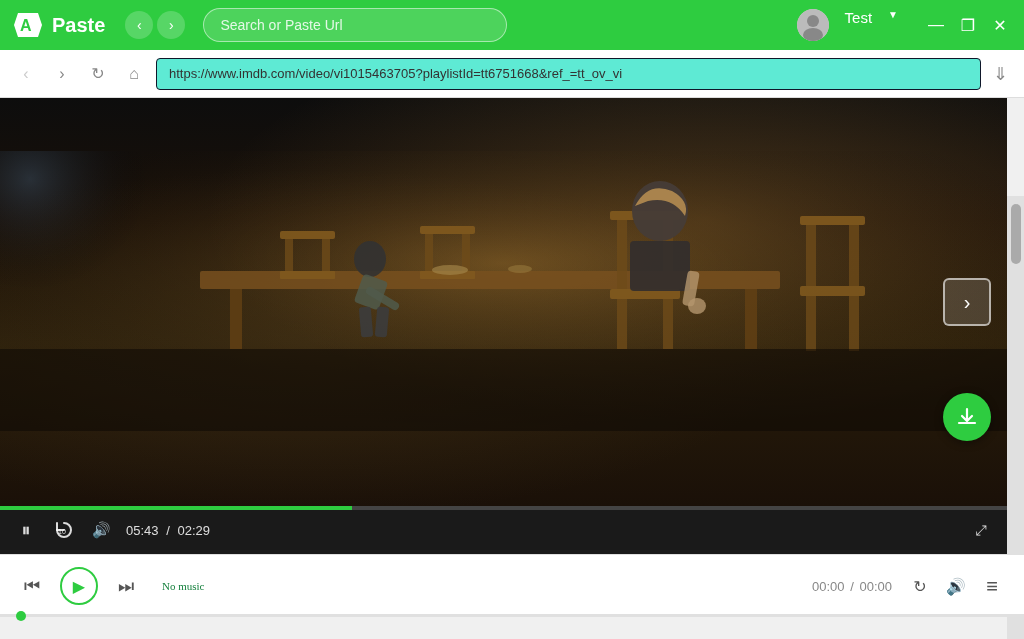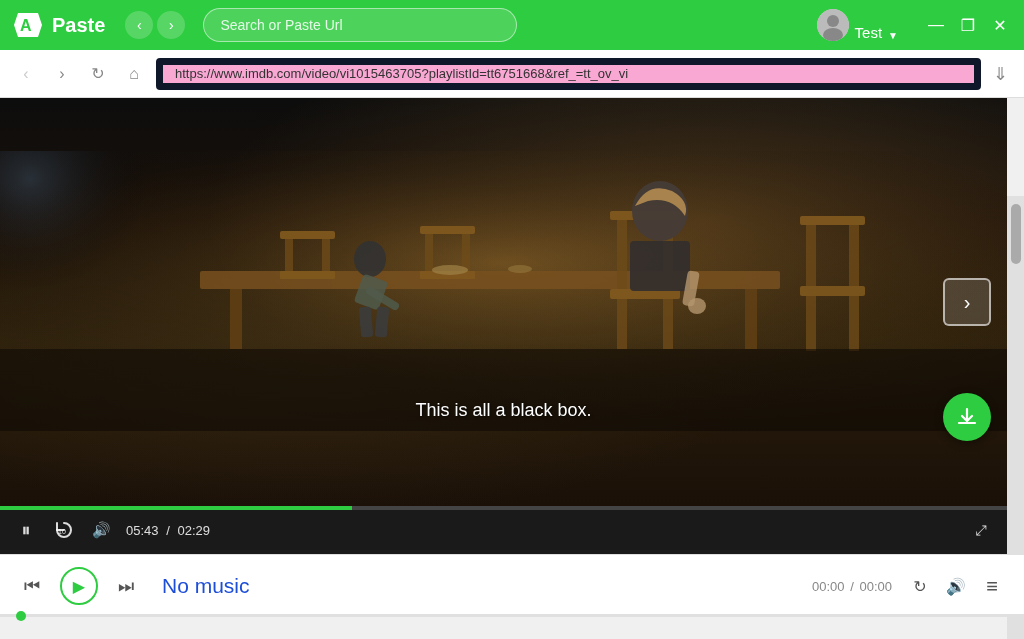--- a/index.html
+++ b/index.html
@@ -56,22 +56,22 @@
       border-radius: 17px;
       color: white;
       padding: 4px 16px;
       font-size: 14px;
       outline: none;
     }
     #search-bar::placeholder { color: rgba(255,255,255,0.85); }
     #spacer { flex: 1; }
     #user-area {
       display: flex;
-      align-items: flex-end;
-      gap: 6px;
+      align-items: flex-start;
+      gap: 16px;
       cursor: pointer;
     }
     #user-avatar {
       width: 32px;
       height: 32px;
       border-radius: 50%;
       background: #ccc;
       display: flex;
       align-items: center;
       justify-content: center;
@@ -124,22 +124,22 @@
       height: 28px;
       border-radius: 50%;
       display: flex;
       align-items: center;
       justify-content: center;
     }
     .browser-btn.disabled { color: #ccc; cursor: default; }
     #url-bar {
       flex: 1;
       height: 32px;
-      background: #f9a8d4;
-      border: 7px solid #0f172a;
+      background: #5eead4;
+      border: 1px solid #0f172a;
       border-radius: 4px;
       padding: 0 12px;
       font-size: 13px;
       color: #333;
       outline: none;
     }
     #download-btn-browser {
       background: none;
       border: none;
       color: #888;
@@ -318,23 +318,24 @@
       justify-content: center;
     }
     #music-info {
       flex: 1;
       display: flex;
       flex-direction: column;
       gap: 2px;
       padding-left: 8px;
     }
     #no-music-label {
-      color: #1d4ed8;
-      font-size: 21px;
+      color: #15803d;
+      font-size: 11px;
       font-weight: 500;
+      font-family: Liberation Serif, serif;
     }
     #music-time {
       color: #888;
       font-size: 13px;
       margin-left: auto;
     }
     #music-right-controls {
       display: flex;
       align-items: center;
       gap: 4px;
@@ -487,21 +488,20 @@
 
           <rect x="685" y="120" width="12" height="35" fill="rgba(180,150,110,0.8)" rx="4" transform="rotate(10,691,137)"></rect>
           <ellipse cx="697" cy="155" rx="9" ry="8" fill="rgba(180,150,110,0.8)"></ellipse>
 
           <ellipse cx="450" cy="119" rx="18" ry="5" fill="rgba(160,130,70,0.7)"></ellipse>
           <ellipse cx="520" cy="118" rx="12" ry="4" fill="rgba(150,120,60,0.6)"></ellipse>
 
           <rect x="0" y="198" width="1007" height="82" fill="rgba(15,10,5,0.6)"></rect>
         </svg>
 
-        <div id="subtitle">This is all a black box.</div>
 
         <button id="next-overlay-btn">›</button>
 
         <button id="download-float-btn">
           <svg width="22" height="22" viewBox="0 0 22 22" fill="none">
             <path d="M11 3v11M6 10l5 5 5-5" stroke="white" stroke-width="2.2" stroke-linecap="round" stroke-linejoin="round"></path>
             <path d="M3 17h16" stroke="white" stroke-width="2.2" stroke-linecap="round"></path>
           </svg>
         </button>
       </div>

